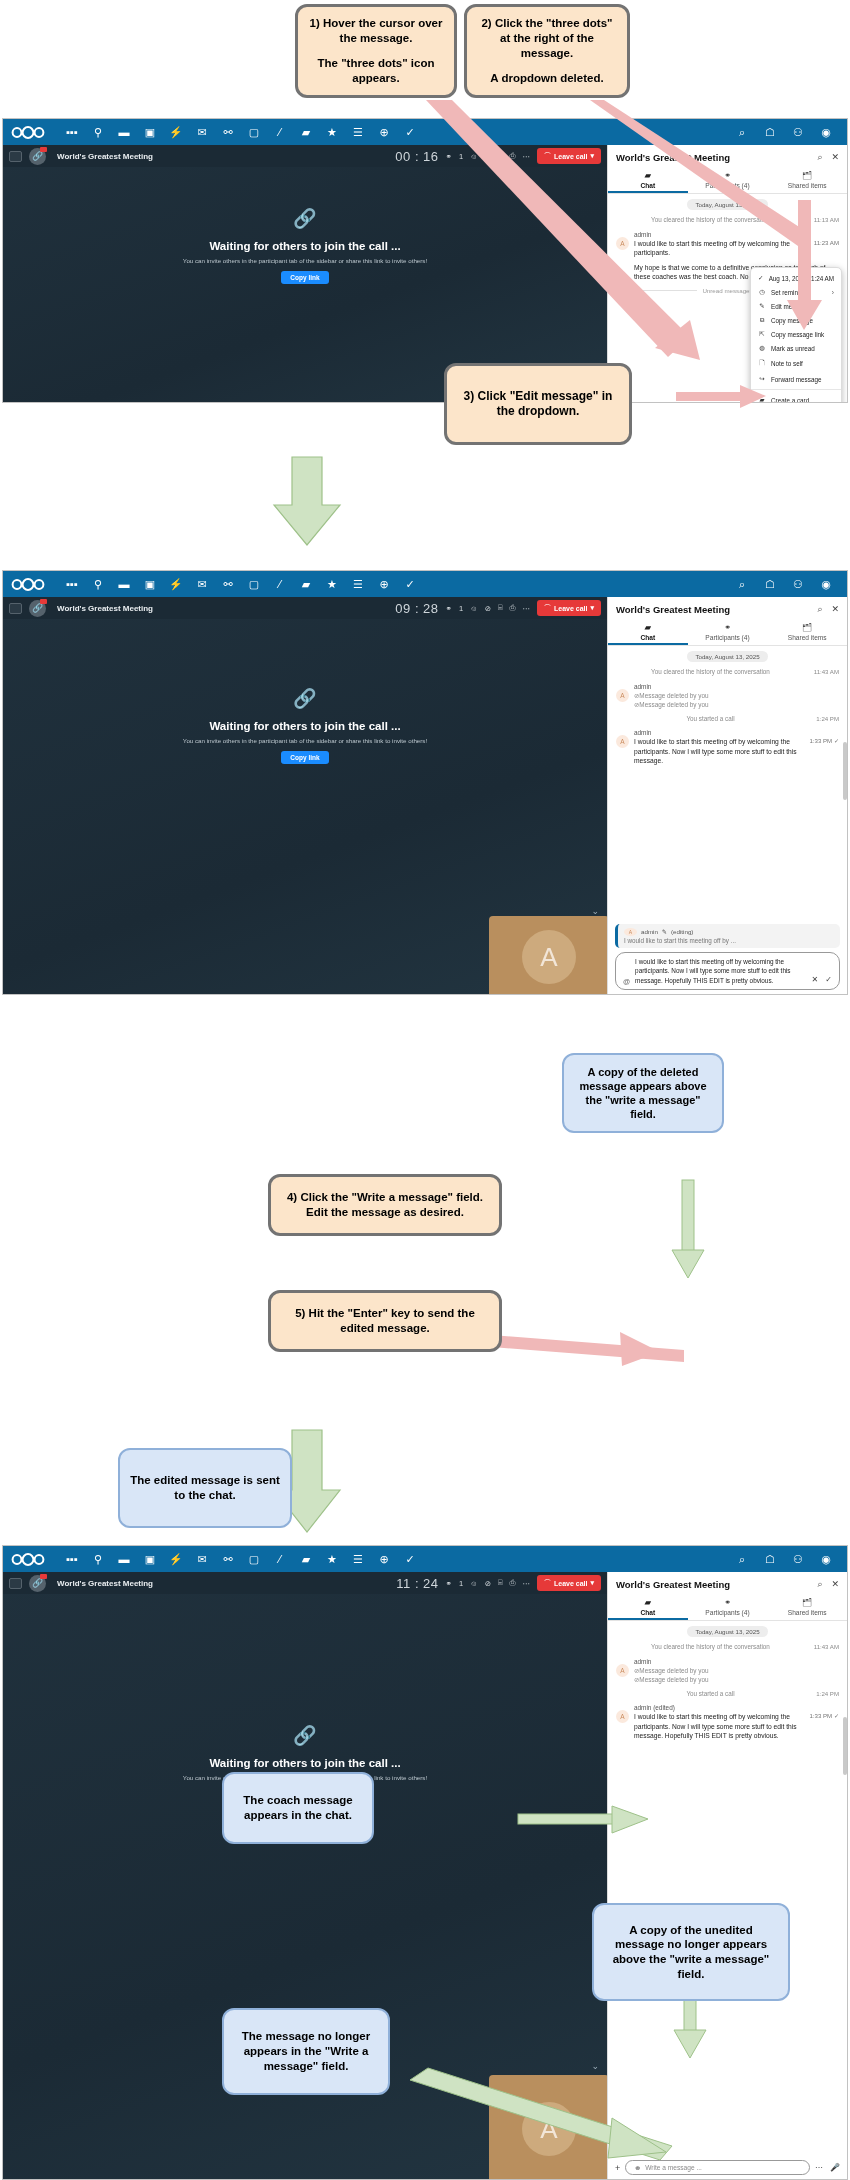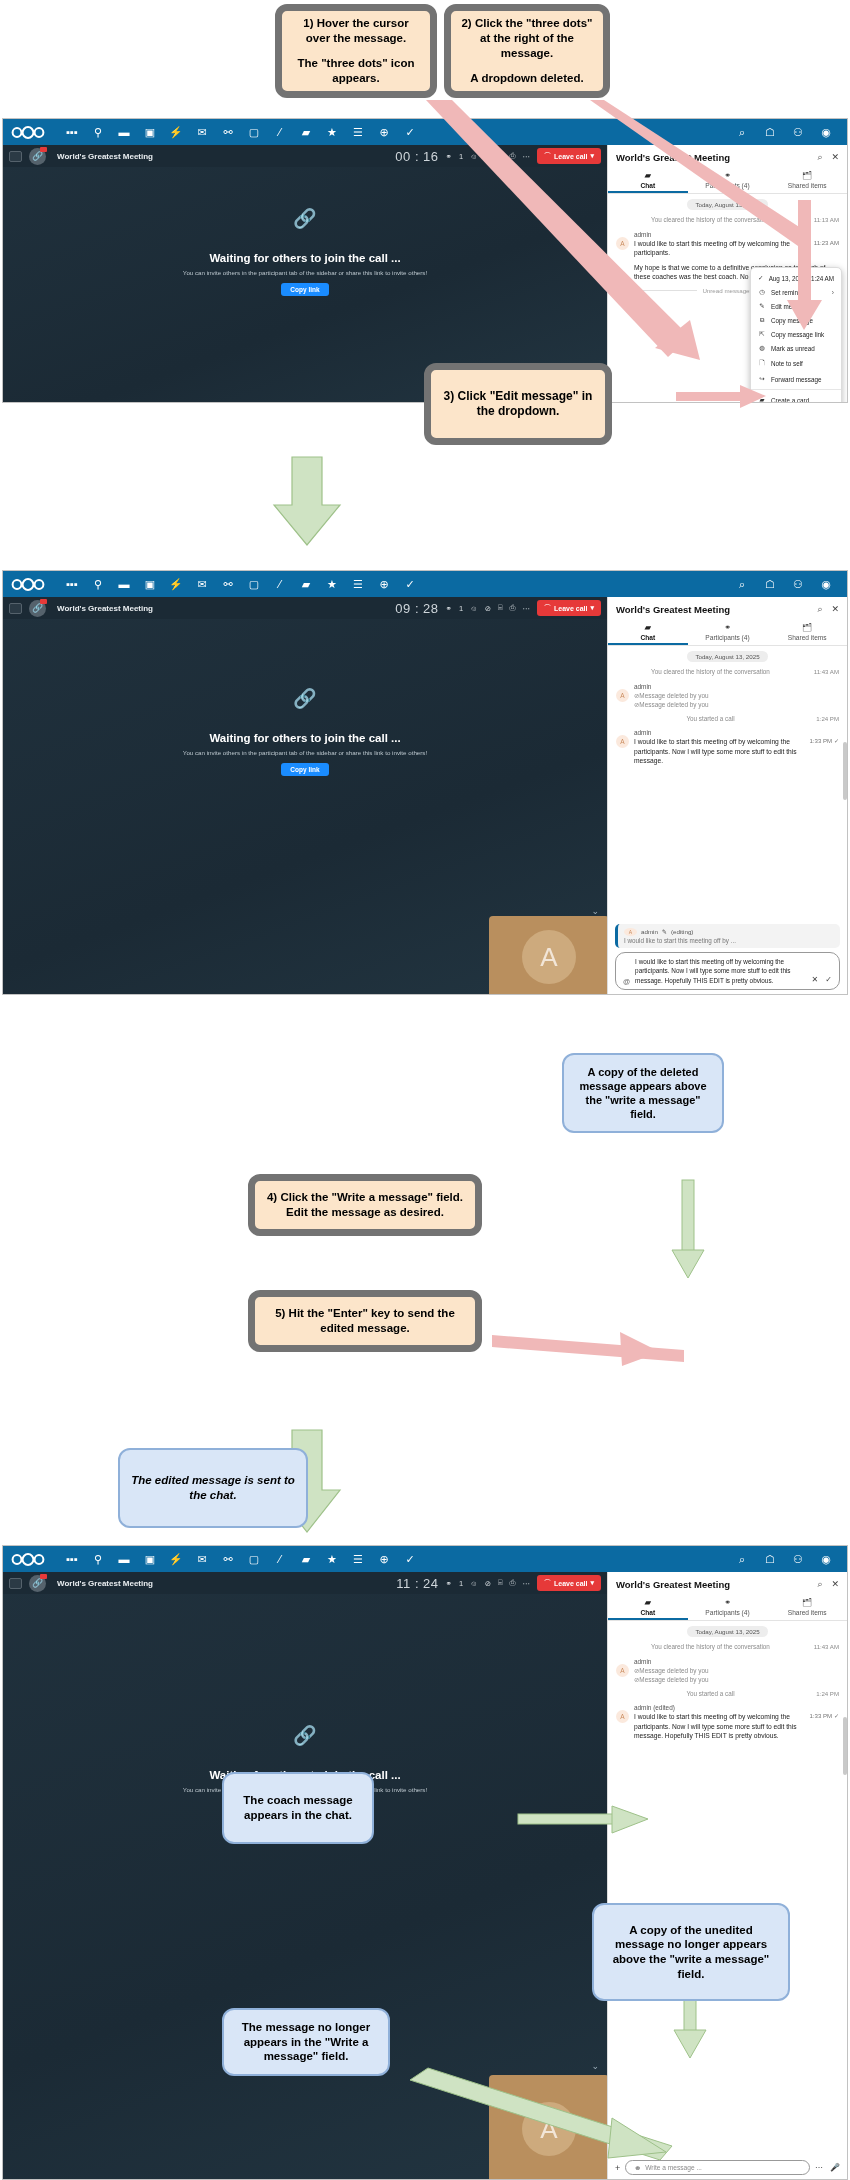--- a/index.html
+++ b/index.html
@@ -20,21 +20,21 @@
     font-weight: bold;
     color: #000;
     display: flex;
     flex-direction: column;
     justify-content: center;
     align-items: center;
     padding: 8px 10px;
     line-height: 1.28;
     z-index: 60;
   }
-  .callout.orange { background: #fce5ca; border: 7px solid #737373; }
+  .callout.orange { background: #fce5ca; border: 3px solid #737373; margin-left: 20px; }
   .callout.blue   { background: #d9e6f7; border: 2px solid #8fb0d9; }
   .callout p { margin: 0; }
   .callout p + p { margin-top: 0.9em; }
 
   
   .app {
     position: absolute;
     left: 2px;
     width: 846px;
     background: #fff;
@@ -95,21 +95,21 @@
   .leave-btn{
     background:#e63939;color:#fff;font-size:7px;font-weight:bold;
     border-radius:3px;padding:3px 7px;display:flex;align-items:center;gap:3px;
     white-space:nowrap;
   }
   .call-stage{
     display:flex;flex-direction:column;align-items:center;justify-content:center;
     text-align:center;padding:40px 10px 20px;
   }
   .link-icon{color:#fff;font-size:19px;margin-bottom:10px;}
-  .waiting-title{color:#fff;font-size:11.5px;font-weight:bold;margin-bottom:5px;margin-top:12px;}
+  .waiting-title{color:#fff;font-size:11.5px;font-weight:bold;margin-bottom:5px;}
   .waiting-sub{color:#bcc7ce;font-size:6.2px;margin-bottom:7px;}
   .copy-link{
     background:#1a8cff;color:#fff;font-size:6.5px;font-weight:bold;
     border-radius:3px;padding:3px 9px;
   }
 
   
   .chat-side{
     width: 240px;
     background:#fff;
@@ -589,21 +589,21 @@
 </div>
 
 <div class="callout orange" style="left:248px; top:1174px; width:234px; height:62px; font-size:11.5px;">
   <p>4) Click the "Write a message" field.  Edit the message as desired.</p>
 </div>
 
 <div class="callout orange" style="left:248px; top:1290px; width:234px; height:62px; font-size:11.5px;">
   <p>5) Hit the "Enter" key to send the edited message.</p>
 </div>
 
-<div class="callout blue" style="left:118px; top:1448px; width:190px; height:80px; font-size:11.5px;font-style:italic;">
+<div class="callout blue" style="left:118px; top:1448px; width:174px; height:80px; font-size:11.5px;">
   <p>The edited message is sent to the chat.</p>
 </div>
 
 <div class="app" style="top:1545px; height:635px;">
   <div class="nc-topbar">
     <div class="nc-logo">
       <svg width="34" height="13" viewBox="0 0 34 13">
           <circle cx="6" cy="6.5" r="4.4" fill="none" stroke="#fff" stroke-width="2"></circle>
           <circle cx="17" cy="6.5" r="5.4" fill="none" stroke="#fff" stroke-width="2"></circle>
           <circle cx="28" cy="6.5" r="4.4" fill="none" stroke="#fff" stroke-width="2"></circle>
@@ -738,15 +738,15 @@
 </div>
 
 <div class="callout blue" style="left:222px; top:1772px; width:152px; height:72px; font-size:11.5px;">
   <p>The coach message appears in the chat.</p>
 </div>
 
 <div class="callout blue" style="left:592px; top:1903px; width:198px; height:98px; font-size:11.5px;">
   <p>A copy of the unedited message no longer appears above the "write a message" field.</p>
 </div>
 
-<div class="callout blue" style="left:222px; top:2008px; width:168px; height:68px; font-size:11.5px;">
+<div class="callout blue" style="left:222px; top:2008px; width:168px; height:87px; font-size:11.5px;">
   <p>The message no longer appears in the "Write a message" field.</p>
 </div>
 
 </body></html>

